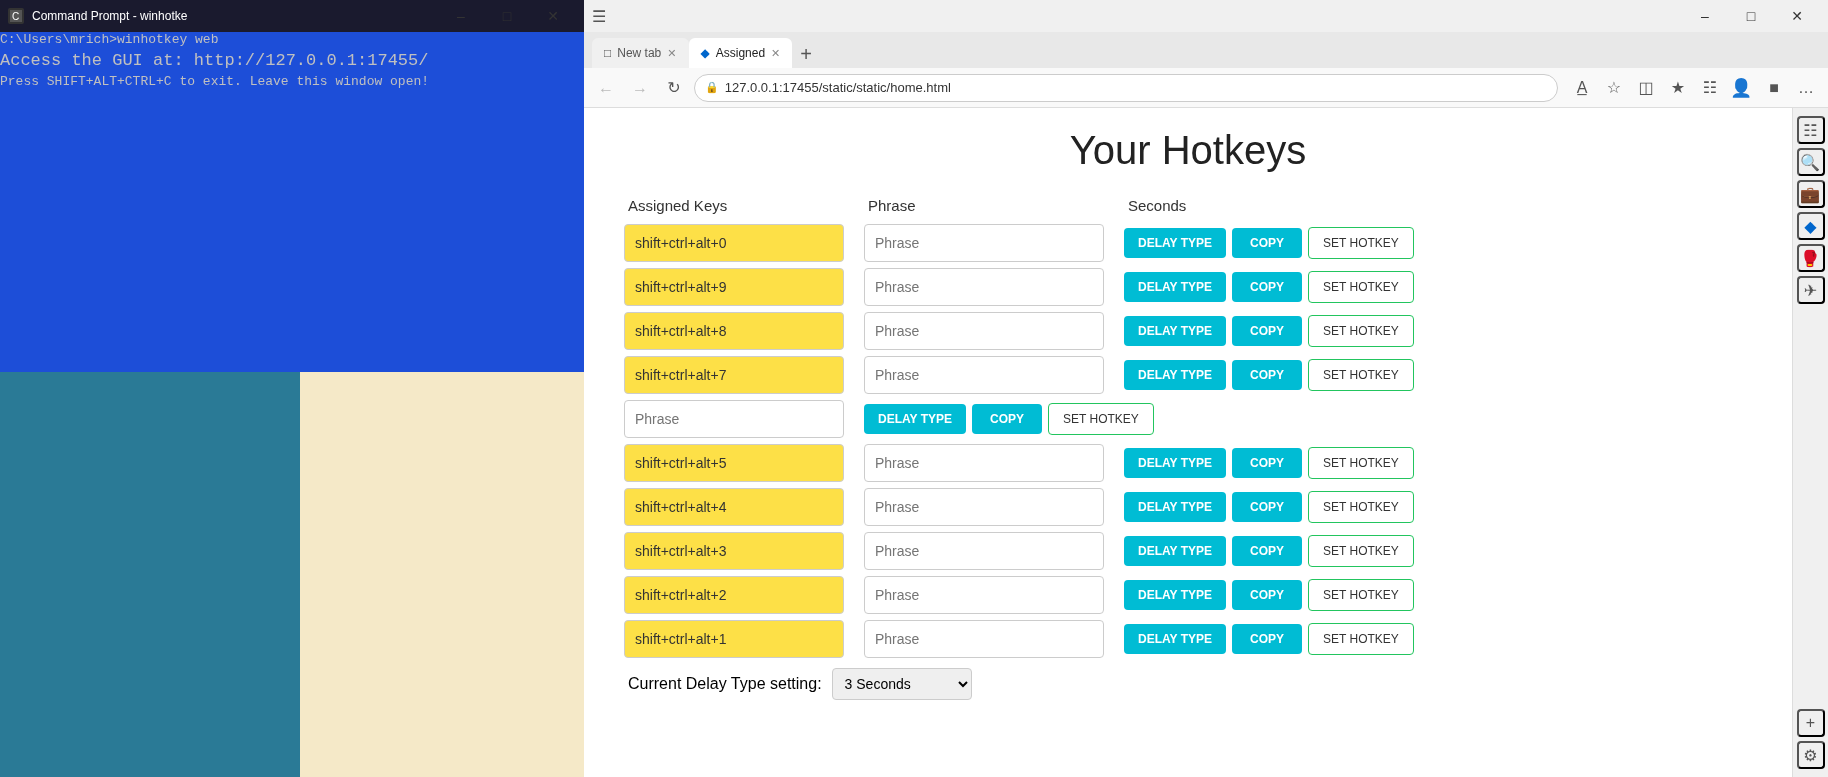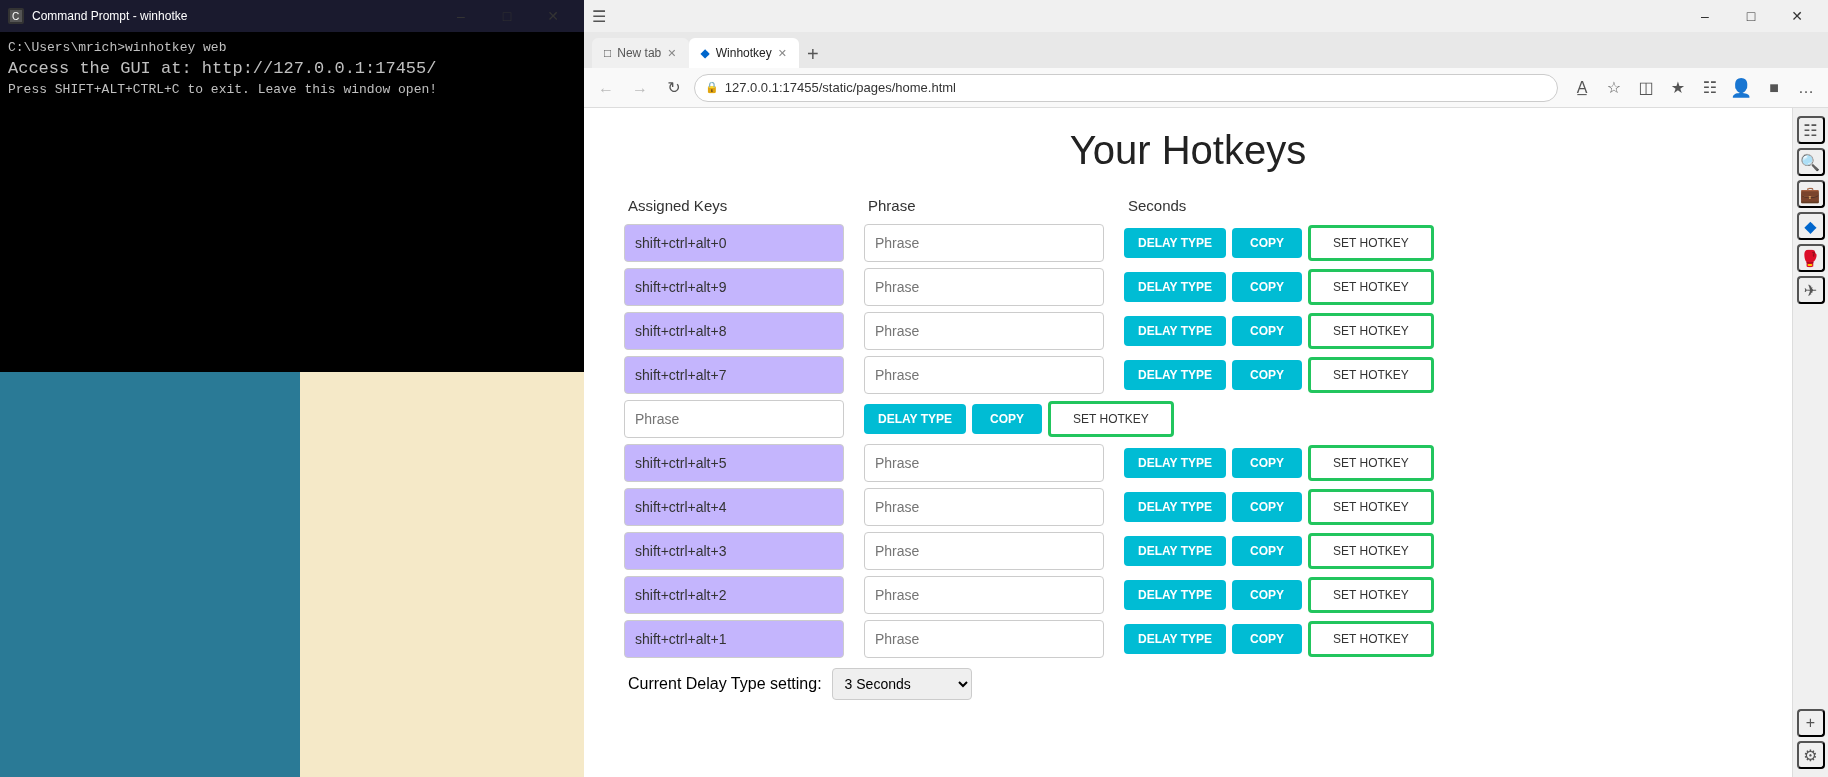--- a/index.html
+++ b/index.html
@@ -24,23 +24,22 @@
       font-size: 12px;
     }
     .cmd-titlebar-icon {
       width: 16px; height: 16px;
       background: #333;
       border-radius: 2px;
       display: flex; align-items: center; justify-content: center;
       font-size: 10px;
     }
     .cmd-top {
-      background: #000000;
+      background: #1d4ed8;
       height: 340px;
-      padding: 8px;
     }
     .cmd-bottom {
       background: #2a7a96;
       height: calc(777px - 32px - 340px);
       display: flex;
     }
     .cmd-bottom-left {
       width: 300px;
       background: #2a7a96;
     }
@@ -196,21 +195,21 @@
       align-items: center;
     }
     .hotkey-key-input {
       width: 100%;
       height: 38px;
       border: 1px solid #ccc;
       border-radius: 4px;
       padding: 0 10px;
       font-size: 14px;
       color: #333;
-      background: #c4b5fd;
+      background: #fde047;
     }
     .hotkey-phrase-input {
       width: 100%;
       height: 38px;
       border: 1px solid #ccc;
       border-radius: 4px;
       padding: 0 10px;
       font-size: 14px;
       color: #aaa;
       background: white;
@@ -237,22 +236,22 @@
       border: none;
       padding: 8px 18px;
       border-radius: 4px;
       font-size: 12px;
       font-weight: bold;
       cursor: pointer;
     }
     .btn-set-hotkey {
       background: white;
       color: #333;
-      border: 3px solid #22c55e;
-      padding: 8px 22px;
+      border: 1px solid #22c55e;
+      padding: 8px 14px;
       border-radius: 4px;
       font-size: 12px;
       cursor: pointer;
       white-space: nowrap;
     }
     .delay-row {
       display: flex;
       align-items: center;
       gap: 10px;
       margin-top: 10px;
@@ -319,33 +318,33 @@
   </div>
 
   <div class="browser-tabs">
     <div class="browser-tab">
       <span style="font-size:12px;">□</span>
       <span>New tab</span>
       <span class="tab-close">✕</span>
     </div>
     <div class="browser-tab active">
       <span style="font-size:12px; color:#0066cc;">◆</span>
-      <span>Winhotkey</span>
+      <span>Assigned</span>
       <span class="tab-close">✕</span>
     </div>
     <span style="font-size:20px; color:#555; padding: 0 8px; cursor:pointer; margin-bottom:2px;">+</span>
   </div>
 
   <div class="browser-navbar">
     <button class="nav-btn disabled">←</button>
     <button class="nav-btn disabled">→</button>
     <button class="nav-btn">↻</button>
     <div class="url-bar">
       <span class="url-lock">🔒</span>
-      <span style="font-size:13px; color:#333;">127.0.0.1:17455/static/pages/home.html</span>
+      <span style="font-size:13px; color:#333;">127.0.0.1:17455/static/static/home.html</span>
     </div>
     <div class="nav-icons">
       <button class="nav-icon-btn" title="Translate">A̲</button>
       <button class="nav-icon-btn">☆</button>
       <button class="nav-icon-btn">◫</button>
       <button class="nav-icon-btn">★</button>
       <button class="nav-icon-btn">☷</button>
       <button class="nav-icon-btn" style="font-size:18px;">👤</button>
       <button class="nav-icon-btn">■</button>
       <button class="nav-icon-btn">…</button>

